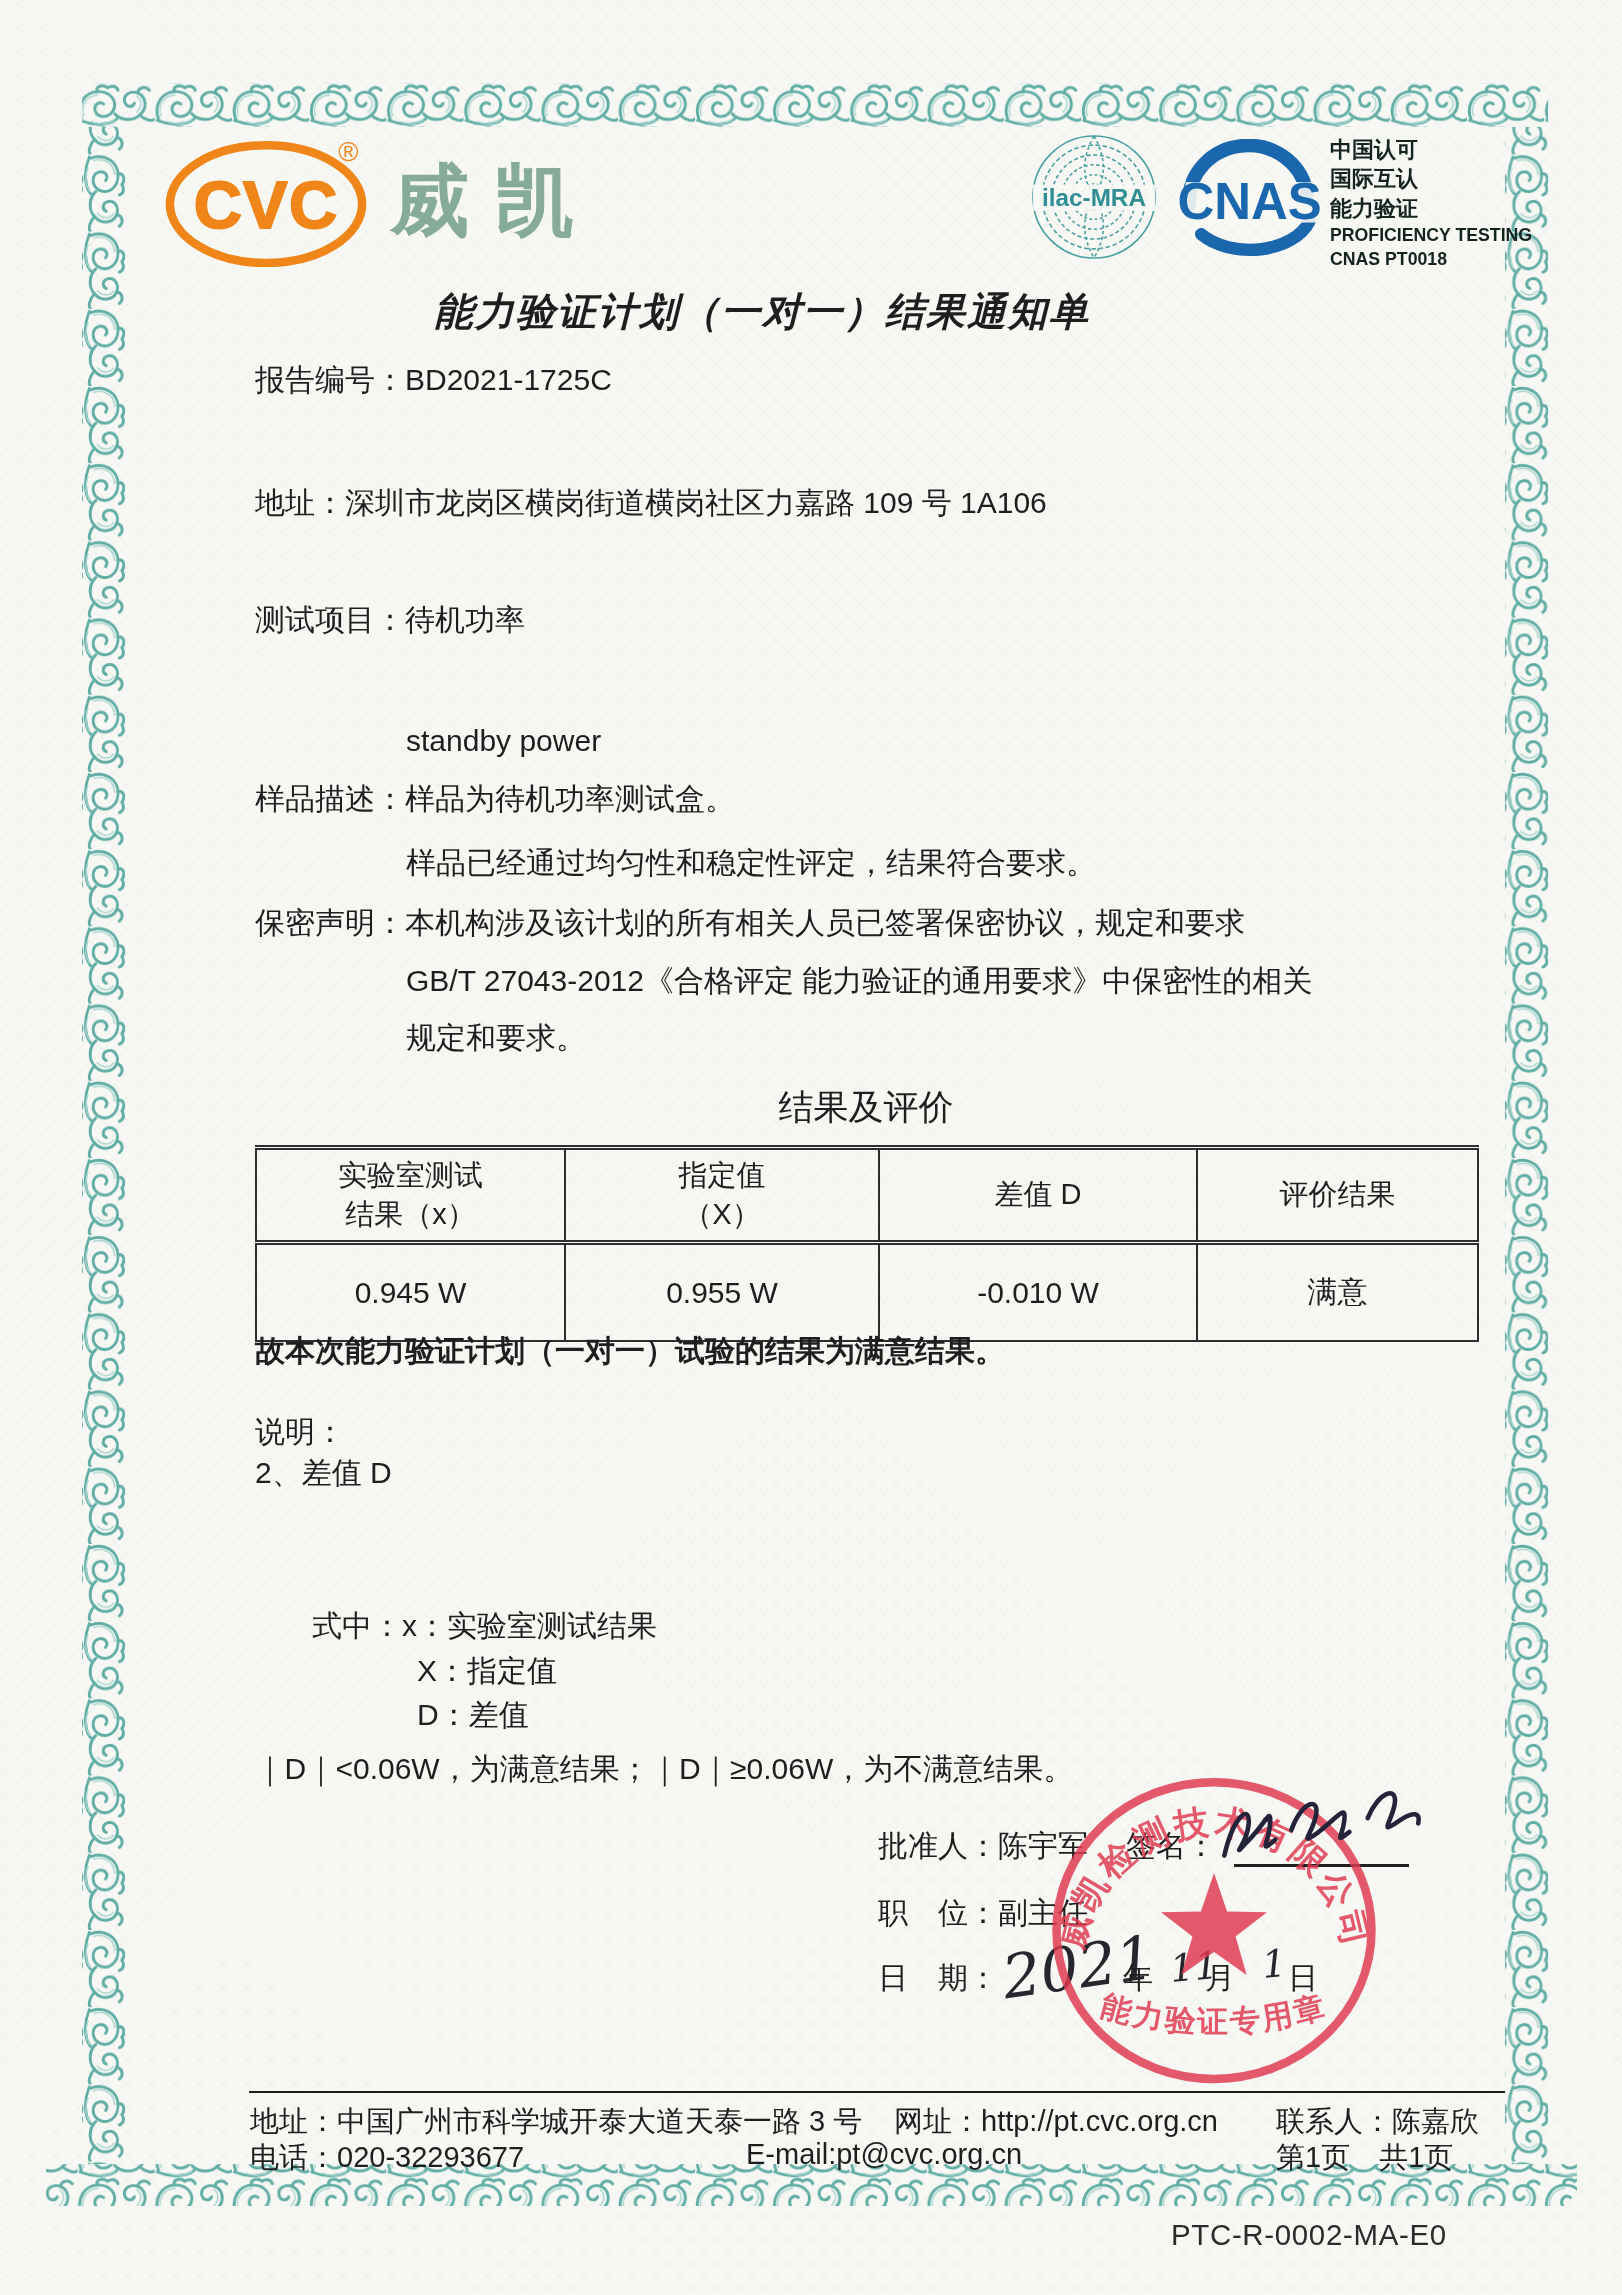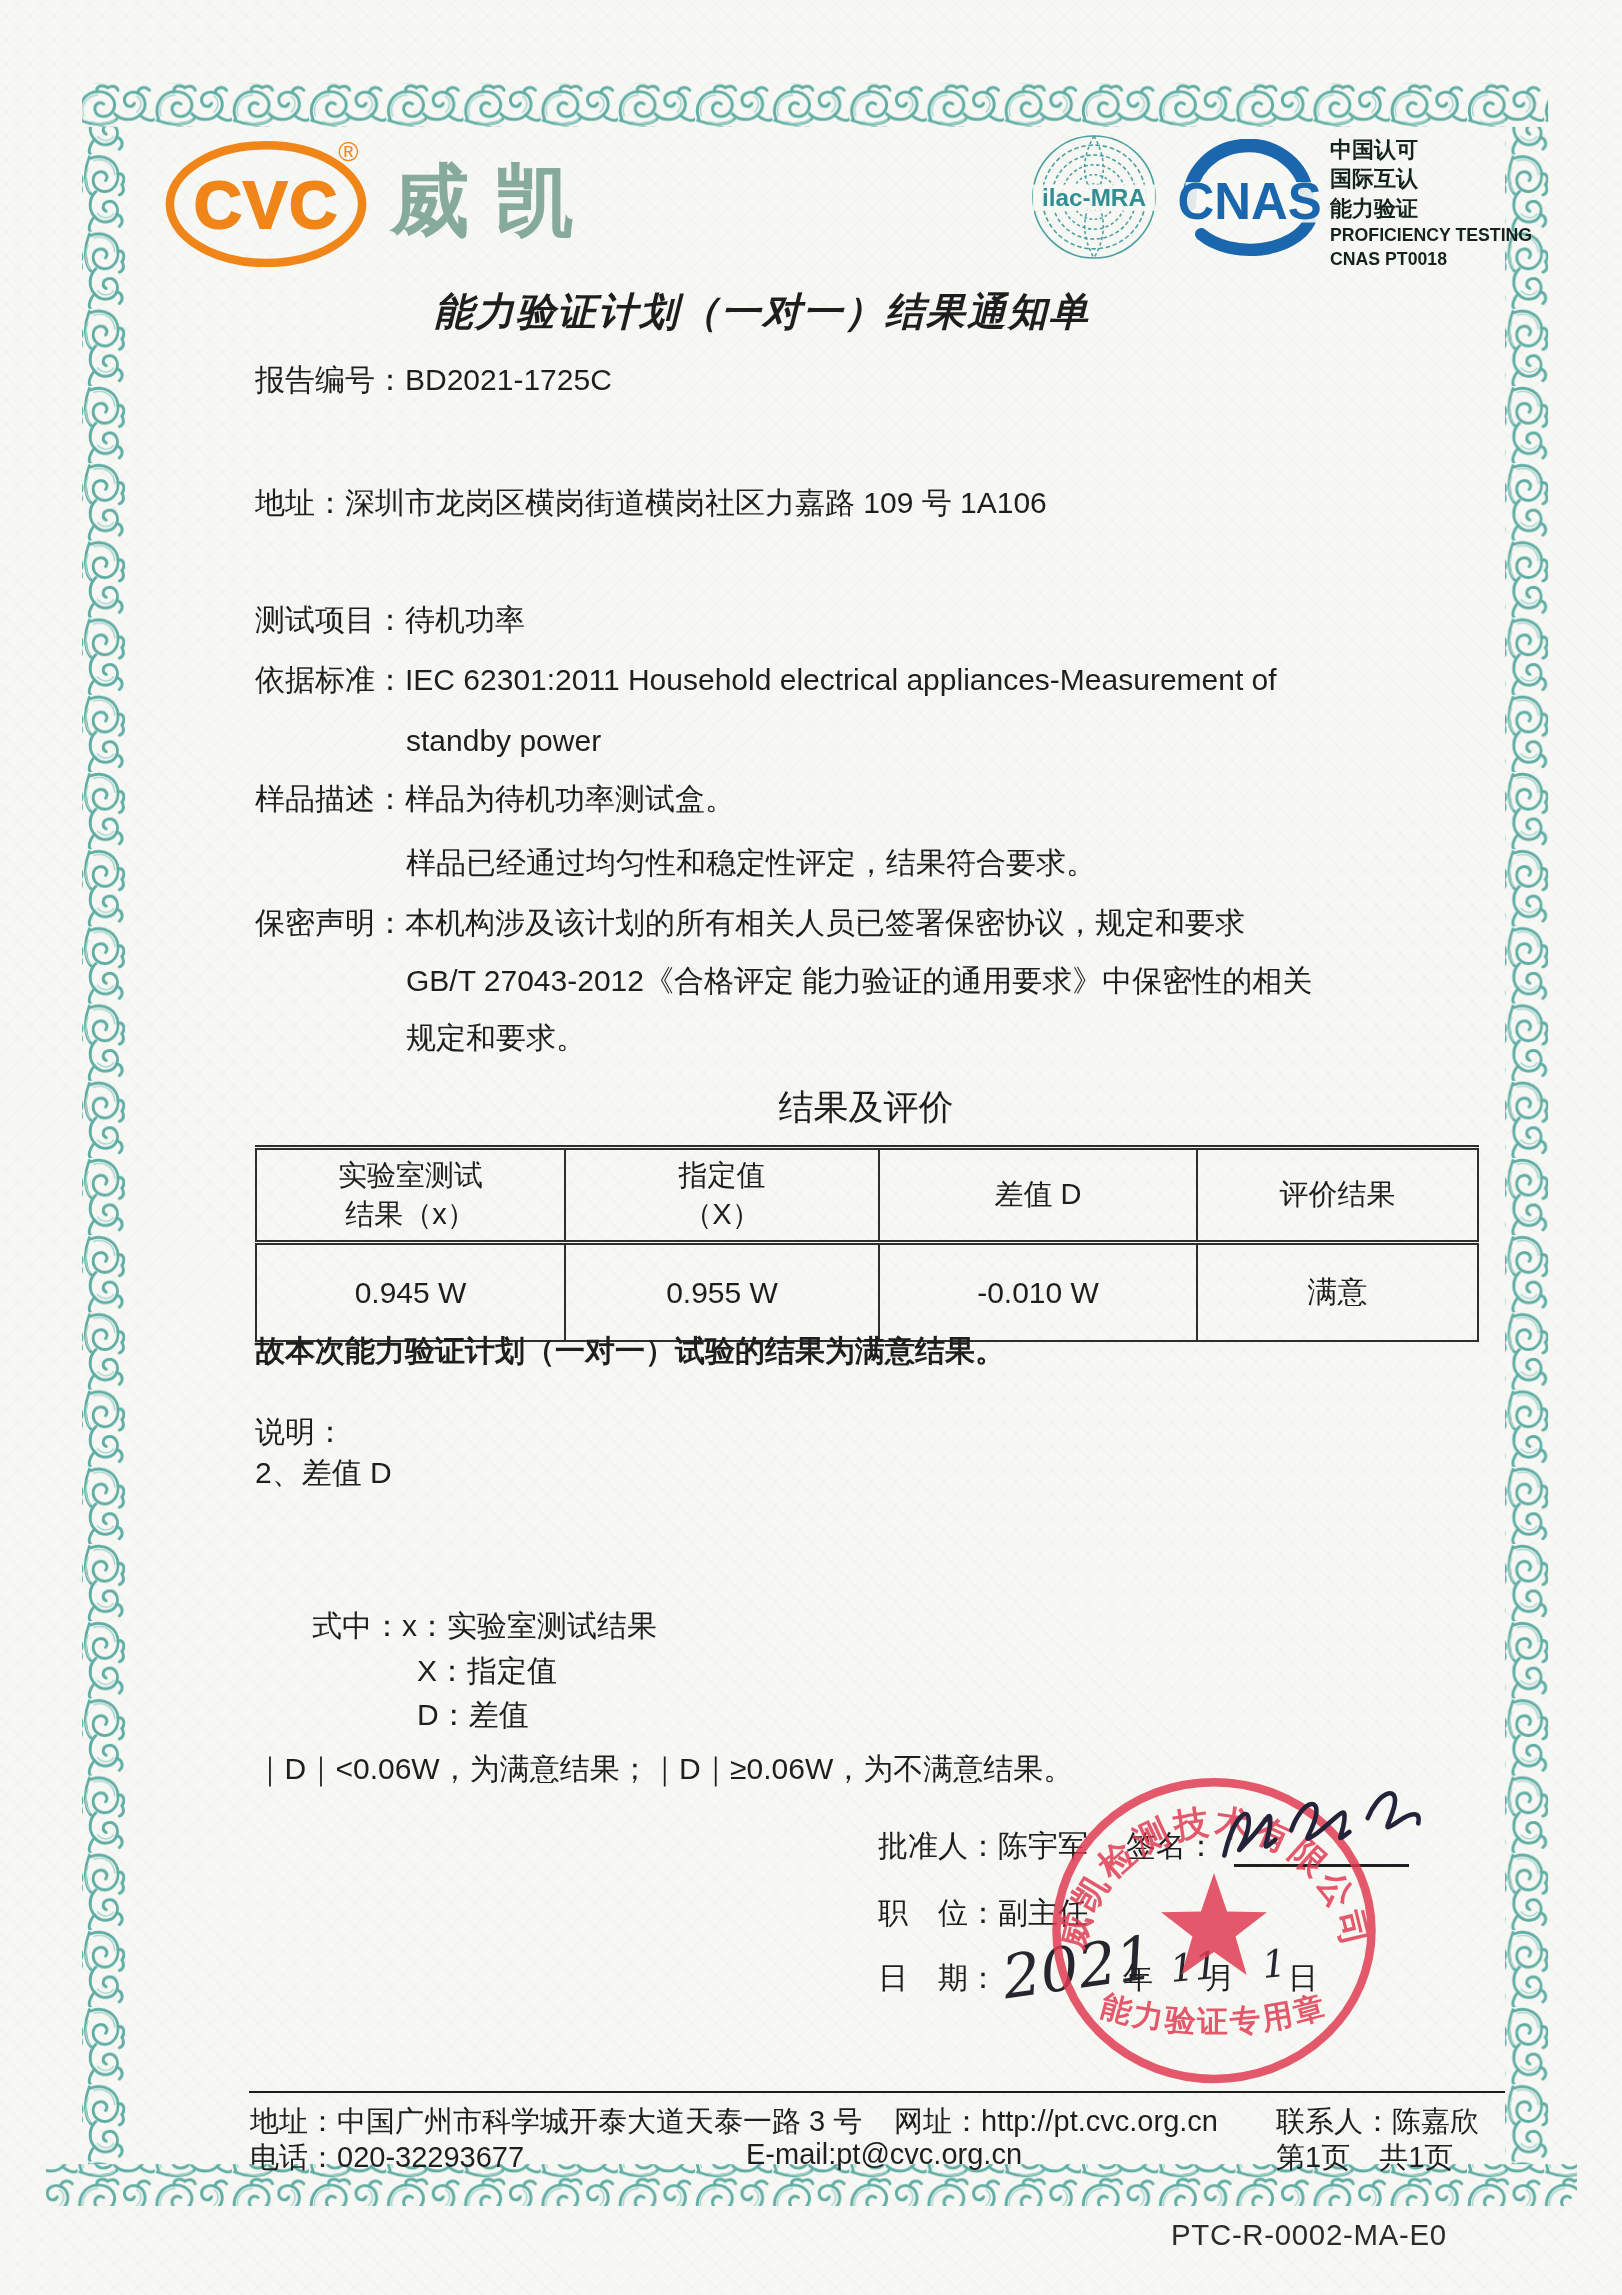--- a/index.html
+++ b/index.html
@@ -128,23 +128,20 @@
     <div class="abs txt" style="left:255px;top:361px;">
       <span class="lbl">报告编号：</span><span>BD2021-1725C</span>
     </div>
     <div class="abs txt" style="left:255px;top:484px;">
       <span class="lbl">地址：</span><span>深圳市龙岗区横岗街道横岗社区力嘉路 109 号 1A106</span>
     </div>
 
     <div class="abs txt" style="left:255px;top:601px;">
       <span>测试项目：</span><span>待机功率</span>
     </div>
-    <div class="abs txt" style="left:255px;top:661px;">
-      <span>依据标准：</span><span>IEC 62301:2011 Household electrical appliances-Measurement of</span>
-    </div>
     <div class="abs txt" style="left:406px;top:722px;">standby power</div>
     <div class="abs txt" style="left:255px;top:780px;">
       <span>样品描述：</span><span>样品为待机功率测试盒。</span>
     </div>
     <div class="abs txt" style="left:406px;top:844px;">样品已经通过均匀性和稳定性评定，结果符合要求。</div>
     <div class="abs txt" style="left:255px;top:904px;">
       <span>保密声明：</span><span>本机构涉及该计划的所有相关人员已签署保密协议，规定和要求</span>
     </div>
     <div class="abs txt" style="left:406px;top:962px;">GB/T 27043-2012《合格评定 能力验证的通用要求》中保密性的相关</div>
     <div class="abs txt" style="left:406px;top:1019px;">规定和要求。</div>

